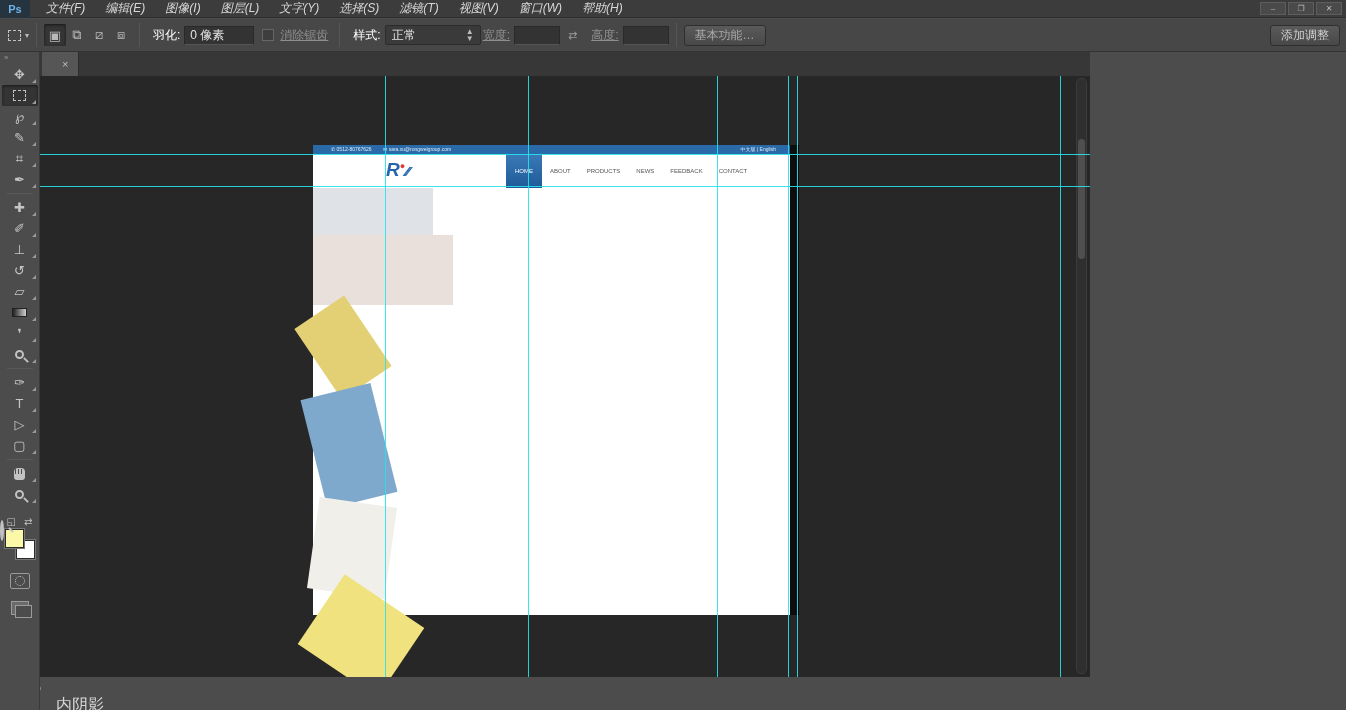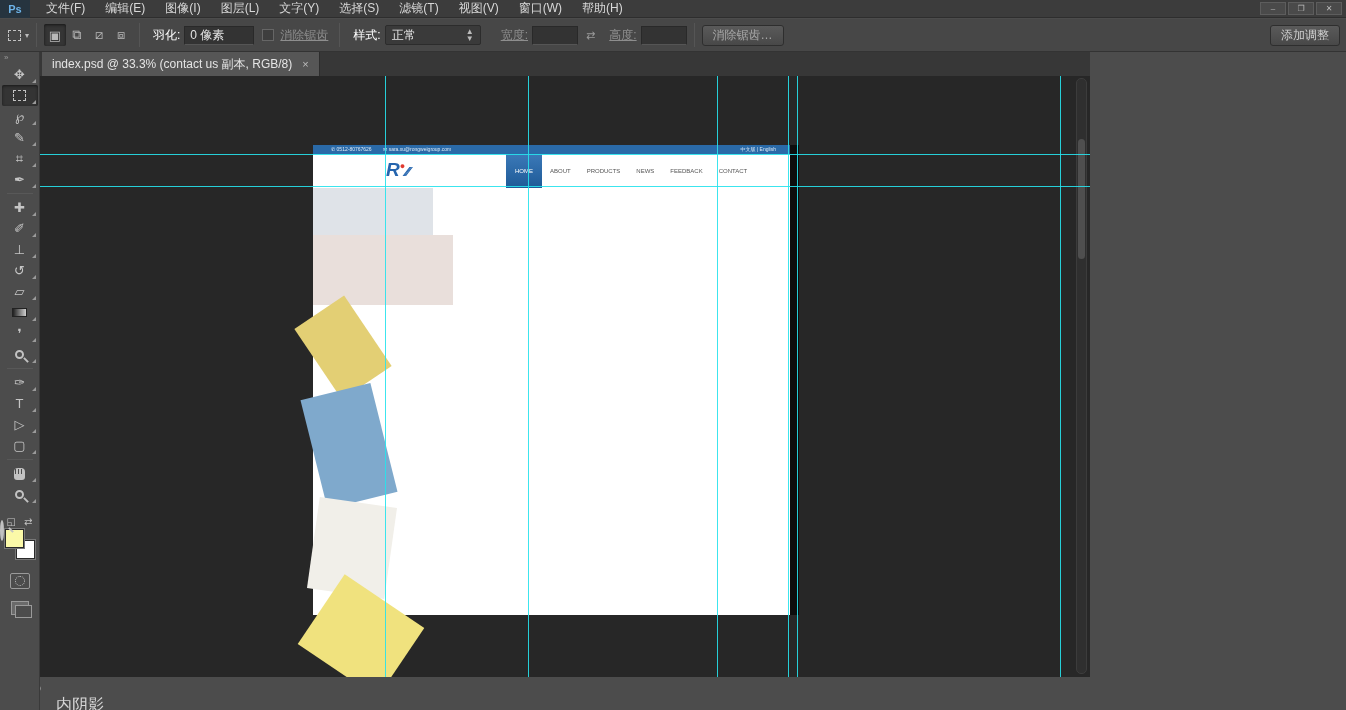--- a/index.html
+++ b/index.html
@@ -6,21 +6,21 @@
   *{box-sizing:border-box;}
   .app{position:relative;width:1346px;height:710px;overflow:hidden;
        font-family:"Liberation Sans","DejaVu Sans",sans-serif;color:#d6d6d6;
        background:#4c4c4c;-webkit-font-smoothing:antialiased;}
   
   .titlebar{position:absolute;left:0;top:0;width:1346px;height:18px;background:#3c3c3c;
             border-bottom:1px solid #2e2e2e;display:flex;align-items:center;}
   .pslogo{width:30px;height:18px;background:#26343f;color:#6db3e8;font-weight:bold;
           font-size:11px;display:flex;align-items:center;justify-content:center;}
   .menubar{display:flex;align-items:center;height:18px;margin-left:6px;}
-  .mitem{font-size:12px;color:#d8d8d8;padding:0 10px;cursor:default;white-space:nowrap;}
+  .mitem{font-size:12px;color:#d8d8d8;padding:0 10px;cursor:default;white-space:nowrap;font-style:italic;}
   .wincontrols{margin-left:auto;display:flex;gap:2px;padding-right:4px;}
   .winbtn{width:26px;height:13px;background:#4a4a4a;border:1px solid #5d5d5d;color:#bbb;
           font-size:8px;display:flex;align-items:center;justify-content:center;}
   
   .optionsbar{position:absolute;left:0;top:19px;width:1346px;height:33px;background:#474747;
               border-bottom:1px solid #333;display:flex;align-items:center;font-size:12px;}
   .osep{width:1px;height:24px;background:#3a3a3a;border-right:1px solid #555;margin:0 7px;}
   .olabel{color:#ffffff;margin:0 4px 0 6px;white-space:nowrap;}
   .olabel.dis{color:#8e8e8e;text-decoration:underline;}
   .oinput{background:#333;border:1px solid #292929;border-bottom-color:#555;height:19px;
@@ -185,34 +185,33 @@
     <span class="olabel">羽化:</span>
     <div class="oinput" style="width:70px;">0 像素</div>
     <span class="chk"></span>
     <span class="olabel dis">消除锯齿</span>
     <div class="osep"></div>
     <span class="olabel">样式:</span>
     <div class="oselect" style="width:96px;">
       <span>正常</span>
       <span class="updn" style="margin-left:auto;">▲<br>▼</span>
     </div>
-    <span class="olabel dis" style="margin-left:20px;">宽度:</span>
+    <span class="olabel dis" style="margin-left:2px;">宽度:</span>
     <div class="oinput" style="width:46px;"></div>
     <span style="color:#9a9a9a;font-size:11px;margin:0 8px;">⇄</span>
     <span class="olabel dis">高度:</span>
     <div class="oinput" style="width:46px;"></div>
     <div class="osep"></div>
-    <div class="obtn" style="color:#a8a8a8;">消除锯齿…</div>
+    <div class="obtn" style="color:#a8a8a8;">基本功能…</div>
     <div style="flex:1;"></div>
     <div class="obtn" style="margin-right:6px;">添加调整</div>
   </div>
 
   <div class="tabbar">
     <div class="doctab">
-      <span>index.psd @ 33.3% (contact us 副本, RGB/8)</span>
       <span class="x">×</span>
     </div>
   </div>
 
   <div class="toolbar">
     <div class="tbhead">»</div>
     <div id="toolcol" style="display:flex;flex-direction:column;align-items:center;">
         <div class="tool">
           <span class="tg">✥</span>
           <div class="tcorner"></div>

